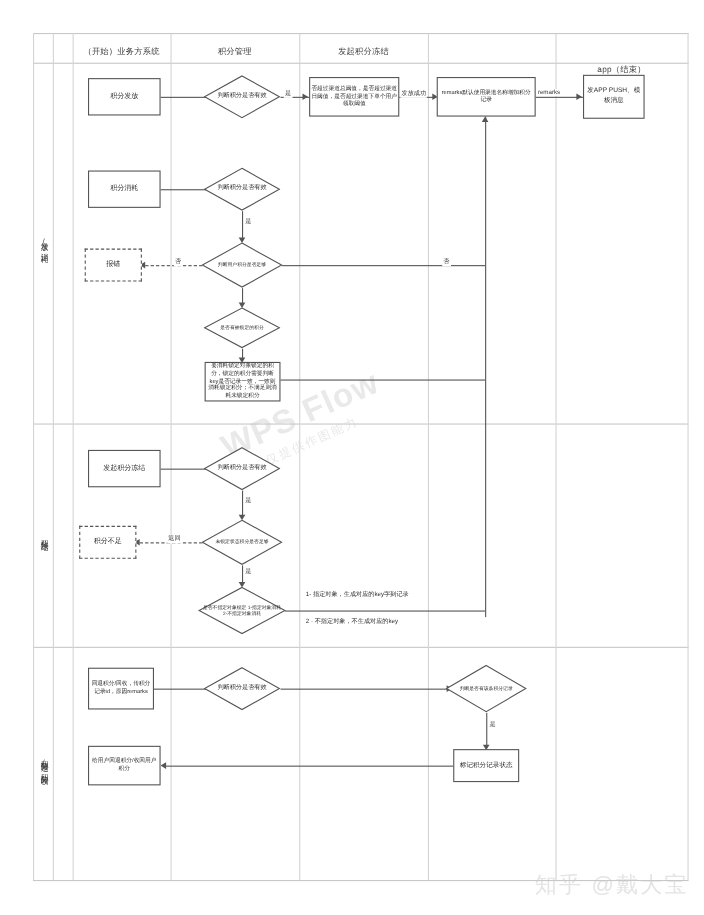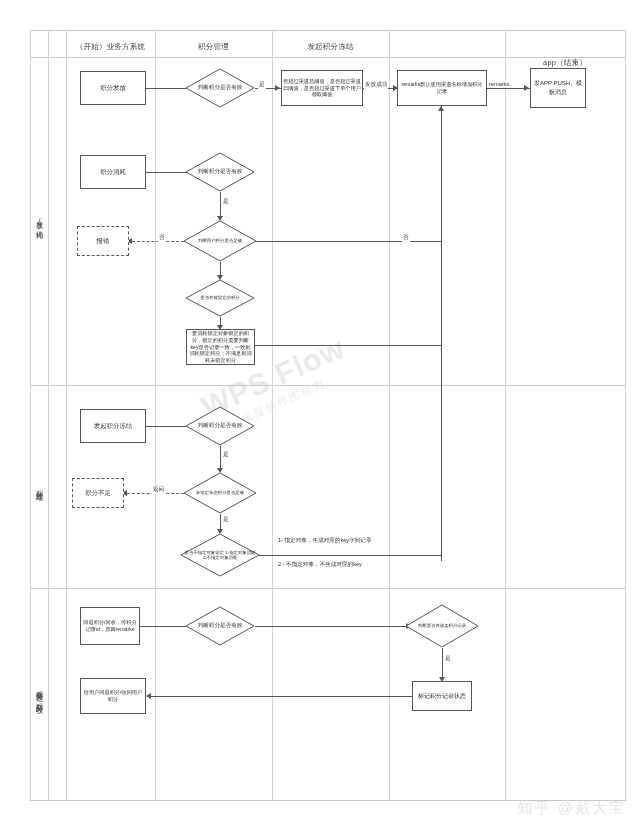--- a/index.html
+++ b/index.html
@@ -52,21 +52,21 @@
           padding:0 1px;white-space:nowrap;}
 
   
   .note{position:absolute;font-size:5.6px;color:#2b2b2b;white-space:nowrap;}
 
   
   #wm{position:absolute;left:200px;top:360px;transform:rotate(-24deg);
       color:#e9e9e9;pointer-events:none;user-select:none;}
   #wm .l1{font-size:30px;font-weight:bold;letter-spacing:1px;}
   #wm .l2{font-size:11px;letter-spacing:2px;margin-top:1px;}
-  #footwm{position:absolute;right:14px;bottom:14px;font-size:15px;
+  #footwm{position:absolute;right:14px;bottom:14px;font-size:20px;
           color:#e4e4e4;letter-spacing:2px;user-select:none;}
 </style>
 </head>
 <body>
 
 <div id="canvas">
 
   <div id="wm">
     <div class="l1">WPS Flow</div>
     <div class="l2">WPS仅提供作图能力</div>

